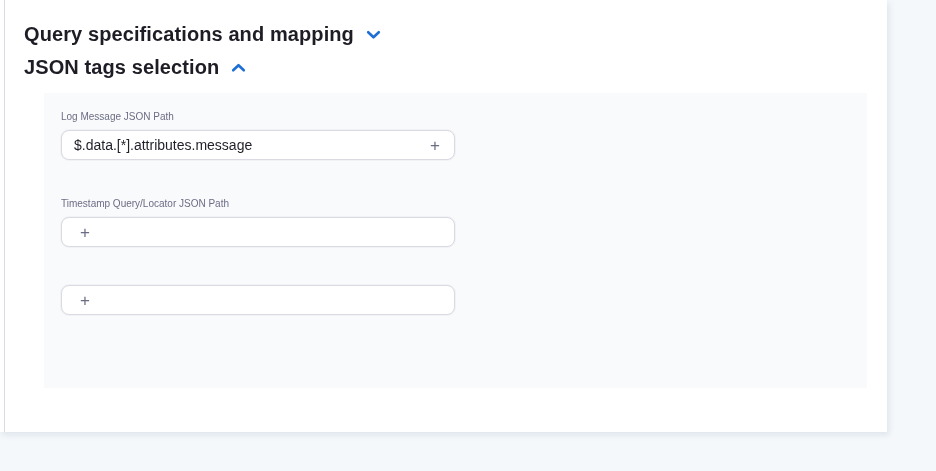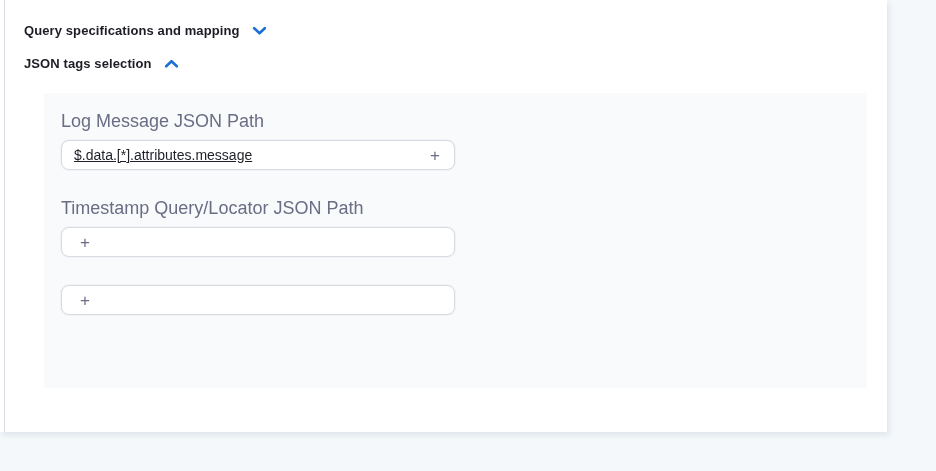--- a/index.html
+++ b/index.html
@@ -32,21 +32,21 @@
     left:4px; top:0;
     width:1px; height:432px;
     background:var(--divider-gray);
   }
   .section-header{
     position:absolute;
     left:24px;
     display:flex;
     align-items:center;
     gap:12px;
-    font-size:13px;
+    font-size:20px;
     font-weight:700;
     color:var(--heading-text);
     cursor:pointer;
     letter-spacing:.1px;
   }
   .section-header.first{top:23px;}
   .section-header.second{top:56px;}
   .chev{
     display:inline-flex;
     align-items:center;
@@ -58,21 +58,21 @@
     width:823px; height:295px;
     background:var(--panel-background);
   }
   .field{
     position:absolute;
     left:17px;
     width:394px;
   }
   .field .flabel{
     display:block;
-    font-size:18px;
+    font-size:10px;
     color:var(--label-text);
     margin-bottom:8px;
     white-space:nowrap;
   }
   .f1{top:18px;}
   .f2{top:105px;}
   .f3{top:192px;}
   .input-wrap{
     display:flex;
     align-items:center;
@@ -86,21 +86,20 @@
   }
   .input-wrap input{
     flex:1;
     border:none;
     outline:none;
     background:transparent;
     font-family:"Liberation Sans", sans-serif;
     font-size:14px;
     color:var(--value-text);
     padding:0;
-    text-decoration:underline;
   }
   .plus-btn{
     flex:0 0 auto;
     border:none;
     background:transparent;
     font-family:"Liberation Sans", sans-serif;
     font-size:17px;
     line-height:1;
     color:var(--label-text);
     cursor:pointer;

